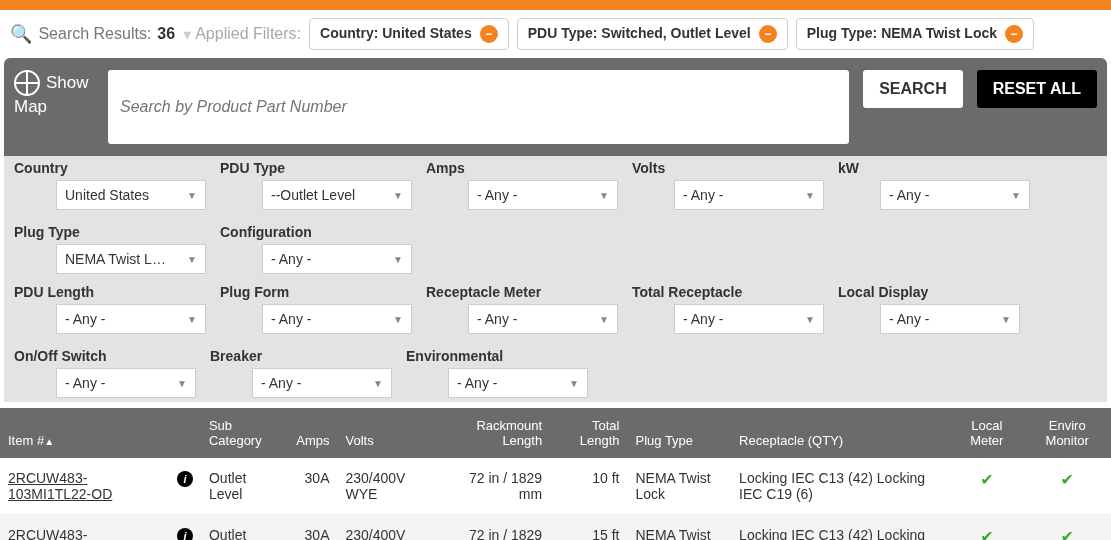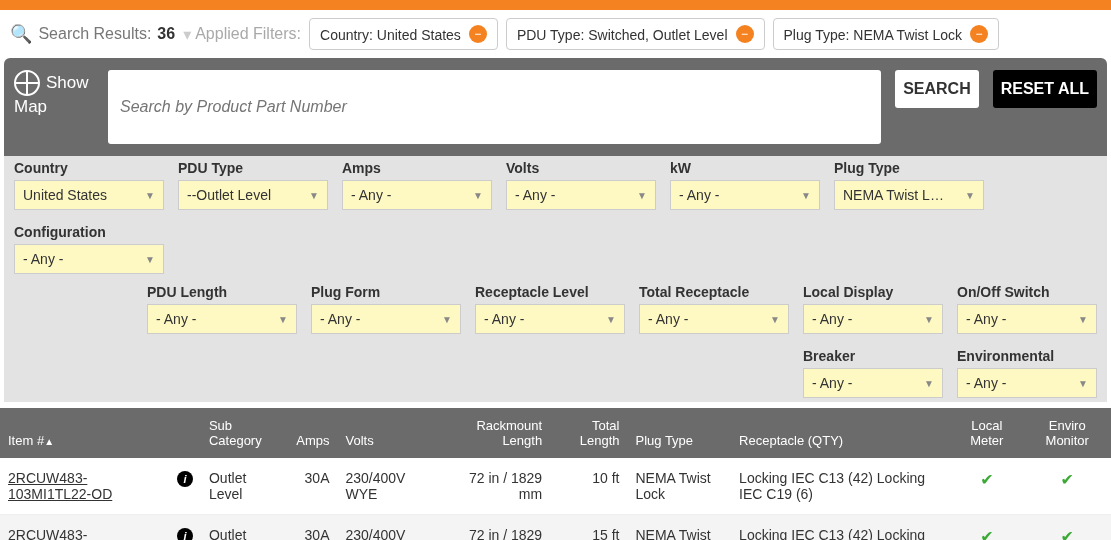--- a/index.html
+++ b/index.html
@@ -4,39 +4,39 @@
 <style>
   * { box-sizing: border-box; margin: 0; padding: 0; }
   body { font-family: Arial, Helvetica, sans-serif; font-size: 14px; color: #333; background: #fff; width: 1111px; }
   
   .orange-bar { background: #f58220; height: 10px; }
   
   .top-row { display: flex; align-items: center; padding: 8px 10px; gap: 8px; }
   .search-results { display: flex; align-items: center; gap: 6px; color: #777; font-size: 16px; }
   .search-results .count { color: #333; font-weight: bold; }
   .applied-filters-label { color: #a9a9a9; font-size: 16px; display: flex; align-items: center; gap: 4px; }
-  .filter-chip { border: 1px solid #ccc; border-radius: 4px; padding: 6px 10px; display: inline-flex; align-items: flex-end; gap: 8px; font-size: 14px; color: #333; background: #fff; }
+  .filter-chip { border: 1px solid #ccc; border-radius: 4px; padding: 6px 10px; display: inline-flex; align-items: flex-start; gap: 8px; font-size: 14px; color: #333; background: #fff; font-weight: bold; }
   .chip-remove { background: #f58220; color: #fff; width: 18px; height: 18px; border-radius: 50%; display: inline-flex; align-items: center; justify-content: center; font-size: 12px; cursor: pointer; }
   
   .search-bar-row { background: #6b6b6b; display: flex; align-items: flex-start; padding: 12px 10px 12px 10px; gap: 14px; border-radius: 6px 6px 0 0; margin: 0 4px; flex-wrap: wrap;}
   .show-map { color: #fff; font-size: 17px; display: flex; flex-direction: column; line-height: 1.3; min-width: 80px;}
   .show-map-top { display:flex; align-items:center; gap:6px;text-align:center;}
   .globe { width: 26px; height: 26px; border: 2px solid #fff; border-radius: 50%; position: relative; display:inline-block;}
   .globe::before { content:""; position:absolute; left:50%; top:0; bottom:0; width:2px; background:#fff; transform:translateX(-50%);}
   .globe::after { content:""; position:absolute; top:50%; left:0; right:0; height:2px; background:#fff; transform:translateY(-50%);}
   .part-input { flex: 1; padding: 28px 12px; border: none; border-radius: 3px; font-size: 16px; font-style: italic; color: #555; min-width: 400px; }
-  .btn { padding: 10px 8px; font-size: 16px; font-weight: bold; border: none; border-radius: 3px; cursor: pointer; }
+  .btn { padding: 10px 16px; font-size: 16px; font-weight: bold; border: none; border-radius: 3px; cursor: pointer; }
   .btn-search { background: #fff; color: #333; }
   .btn-reset { background: #000; color: #fff; }
   
   .filters-panel { background: #e3e3e3; padding: 4px 10px; margin: 0 4px; }
   .filters-row { display: flex; gap: 14px; flex-wrap: wrap; margin-bottom: 10px; }
   .filter-col { display: flex; flex-direction: column; gap: 4px; }
   .filter-col label { font-weight: bold; font-size: 14px; color: #333; }
-  .sel { background: #fef9c3; border: 1px solid #ccc; padding: 6px 28px 6px 8px; font-size: 14px; color: #333; position: relative; min-width: 140px; cursor: pointer; }
+  .sel { background: #ffffff; border: 1px solid #ccc; padding: 6px 28px 6px 8px; font-size: 14px; color: #333; position: relative; min-width: 140px; cursor: pointer; margin-left: 42px; }
   .sel .caret { position: absolute; right: 8px; top: 50%; transform: translateY(-50%); font-size: 10px; color: #888; }
   
   .table { width: 100%; border-collapse: collapse; margin-top: 6px; }
   .table thead { background: #6b6b6b; color: #fff; }
   .table th { text-align: left; padding: 10px 8px; font-weight: normal; font-size: 13px; vertical-align: bottom; }
   .table th.right { text-align: right; }
   .table th.center { text-align: center; }
   .table td { padding: 12px 8px; font-size: 14px; vertical-align: top; border-bottom: 1px solid #eee; }
   .table tr.alt td { background: #f4f4f4; }
   .table td.right { text-align: right; }
@@ -121,31 +121,31 @@
       </div>
       <div class="filter-col">
         <label>Plug Type</label>
         <div class="sel w-150"><span>NEMA Twist L…</span><span class="caret">▼</span></div>
       </div>
       <div class="filter-col">
         <label>Configuration</label>
         <div class="sel w-150"><span>- Any -</span><span class="caret">▼</span></div>
       </div>
     </div>
-  <div class="filters-row" id="filters-row2" style="margin-bottom:0;justify-content:flex-end;">
+  <div class="filters-row" id="filters-row2" style="margin-bottom:0;">
       <div class="filter-col">
         <label>PDU Length</label>
         <div class="sel w-150"><span>- Any -</span><span class="caret">▼</span></div>
       </div>
       <div class="filter-col">
         <label>Plug Form</label>
         <div class="sel w-150"><span>- Any -</span><span class="caret">▼</span></div>
       </div>
       <div class="filter-col">
-        <label>Receptacle Level</label>
+        <label>Receptacle Meter</label>
         <div class="sel w-150"><span>- Any -</span><span class="caret">▼</span></div>
       </div>
       <div class="filter-col">
         <label>Total Receptacle</label>
         <div class="sel w-150"><span>- Any -</span><span class="caret">▼</span></div>
       </div>
       <div class="filter-col">
         <label>Local Display</label>
         <div class="sel w-120"><span>- Any -</span><span class="caret">▼</span></div>
       </div>

